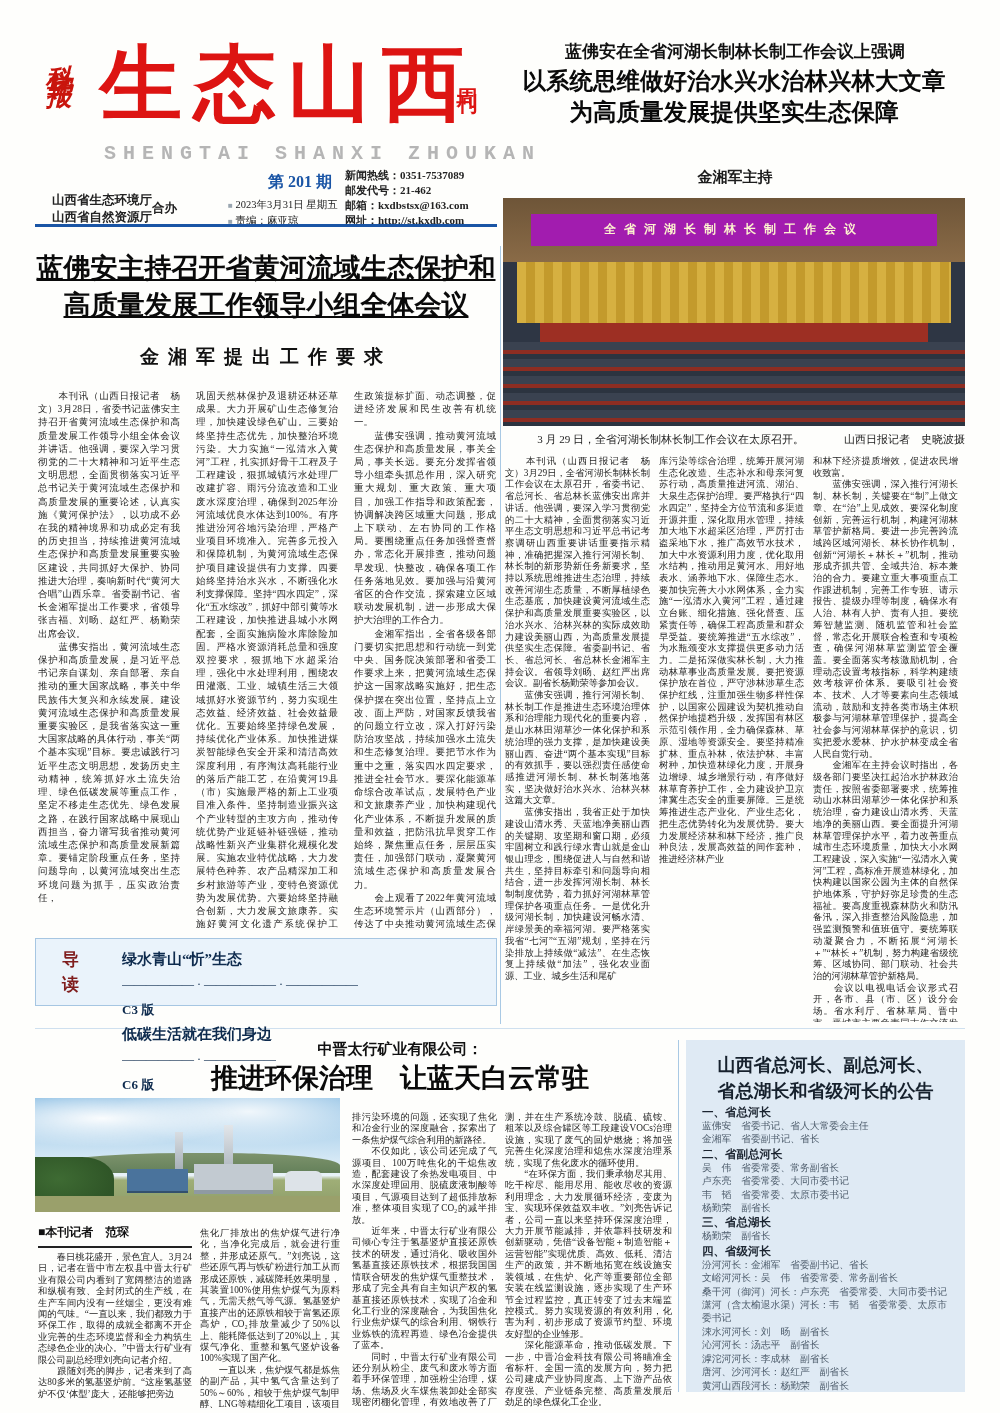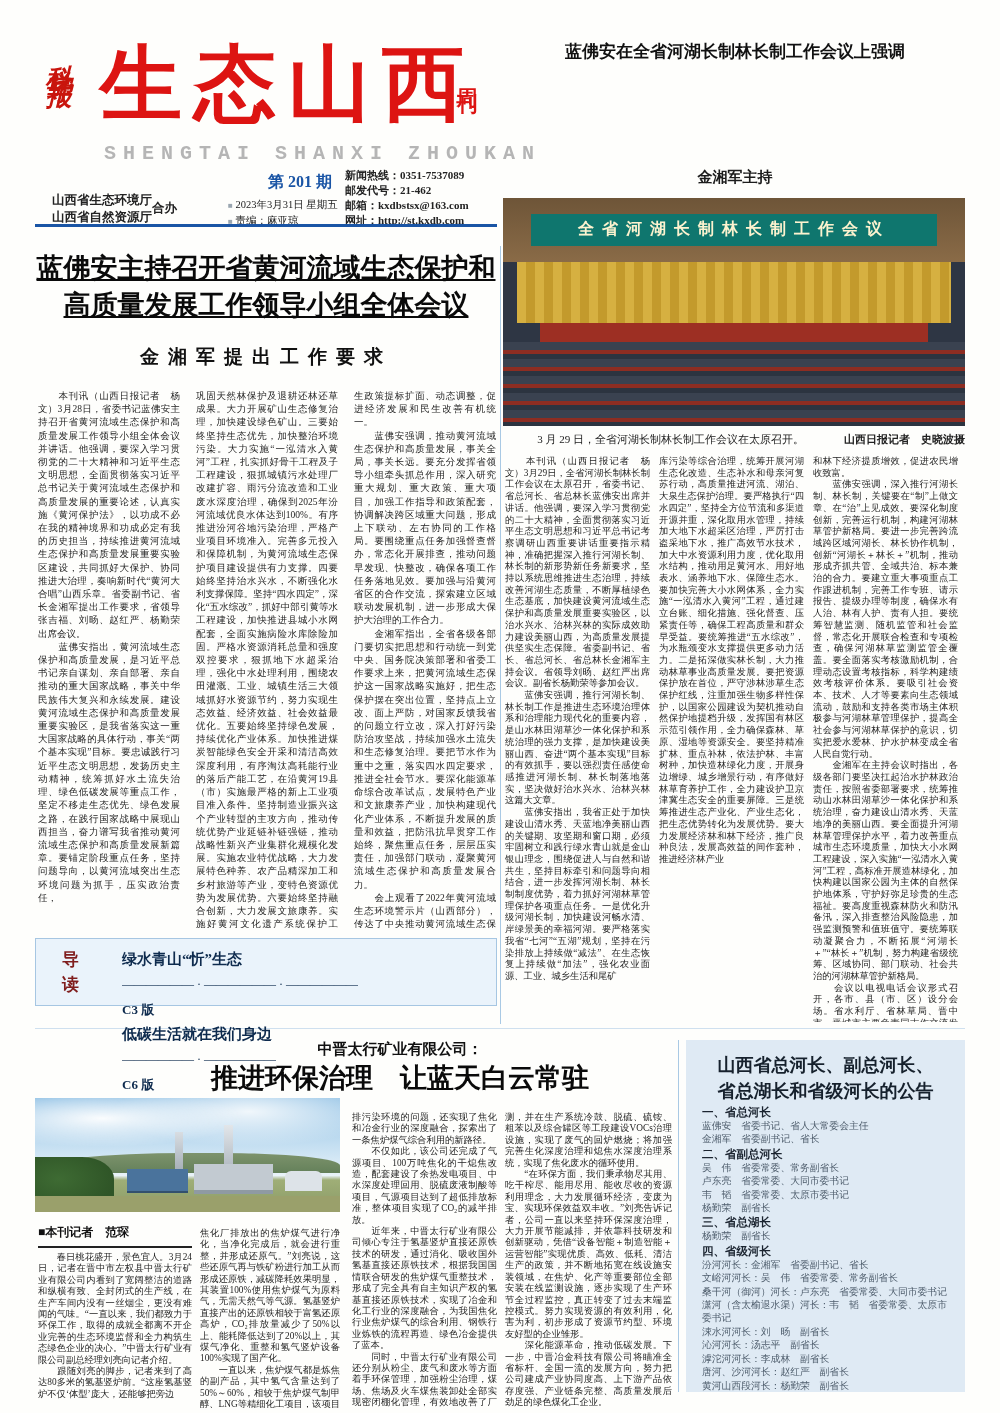--- a/index.html
+++ b/index.html
@@ -30,31 +30,31 @@
   .hrule-mid{left:35px;top:1028px;width:930px;height:1px;background:#cfe0ef;}
   .vrule-bottom{left:678px;top:1040px;width:1px;height:352px;background:#a9c9e4;}
 
   
   .lead-kicker{left:505px;top:40px;width:460px;text-align:center;font-size:17px;font-weight:bold;color:#111;}
   .lead-h1{left:503px;top:66px;width:462px;text-align:center;font-size:23.5px;font-weight:bold;
            color:#0a0a0a;line-height:31px;}
   .lead-presider{left:505px;top:168px;width:460px;text-align:center;font-size:15px;font-weight:bold;}
   .photo{left:503px;top:198px;width:462px;height:228px;background:#2e3644;overflow:hidden;}
   .ph-wall{position:absolute;left:0;top:0;right:0;height:28%;background:linear-gradient(#6e5538,#8a6b47);}
-  .ph-banner{position:absolute;left:6%;right:6%;top:7%;height:14%;background:#0f766e;
+  .ph-banner{position:absolute;left:6%;right:6%;top:7%;height:14%;background:#a21caf;
              display:flex;align-items:center;justify-content:center;
-             color:#fdf3cf;font-weight:bold;font-size:16px;letter-spacing:8px;white-space:nowrap;}
+             color:#fdf3cf;font-weight:bold;font-size:12px;letter-spacing:8px;white-space:nowrap;}
   .ph-curtain{position:absolute;left:3%;right:3%;top:28%;height:27%;
              background:repeating-linear-gradient(90deg,#d6b041 0 9px,#c39a2c 9px 18px);}
   .ph-stage{position:absolute;left:8%;right:8%;top:55%;height:8%;background:#9d2f23;
              box-shadow:0 2px 0 #501710;}
   .ph-aud{position:absolute;left:0;right:0;top:63%;bottom:0;
              background:repeating-linear-gradient(180deg,#3a4250 0 8px,#8d2d22 8px 12px,#2c3440 12px 17px);}
   .caption{left:503px;top:432px;width:462px;text-align:right;font-size:11px;color:#222;}
-  .caption b{font-weight:bold;padding-left:40px;}
+  .caption b{font-weight:normal;padding-left:40px;}
 
   
   .col{white-space:pre-line;text-align:justify;overflow:hidden;color:#242424;}
   .lead-col{top:456px;height:566px;width:145px;font-size:9.3px;line-height:11.7px;}
   .left-col{top:390px;height:538px;width:142px;font-size:9.5px;line-height:13.2px;}
   .feat-col{font-size:9.3px;line-height:11.4px;}
 
   
   .left-h1{left:35px;top:250px;width:462px;text-align:center;font-size:27px;font-weight:bold;
            color:#0a0a0a;line-height:37px;text-decoration:underline;}
@@ -126,20 +126,24 @@
     <div>邮箱：kxdbstsx@163.com</div>
     <div>网址：http://st.kxdb.com</div>
   </div>
   <div class="abs mast-rule"></div>
 
   <div class="abs vrule-main"></div>
   <div class="abs hrule-mid"></div>
   <div class="abs vrule-bottom"></div>
 
   <div class="abs lead-kicker sans">蓝佛安在全省河湖长制林长制工作会议上强调</div>
+  <div class="abs lead-h1 sans">
+    <div>以系统思维做好治水兴水治林兴林大文章</div>
+    <div>为高质量发展提供坚实生态保障</div>
+  </div>
   <div class="abs lead-presider">金湘军主持</div>
 
   <div class="abs photo">
     <div class="ph-wall"></div>
     <div class="ph-banner sans">全省河湖长制林长制工作会议</div>
     <div class="ph-curtain"></div>
     <div class="ph-stage"></div>
     <div class="ph-aud"></div>
   </div>
   <div class="abs caption">

